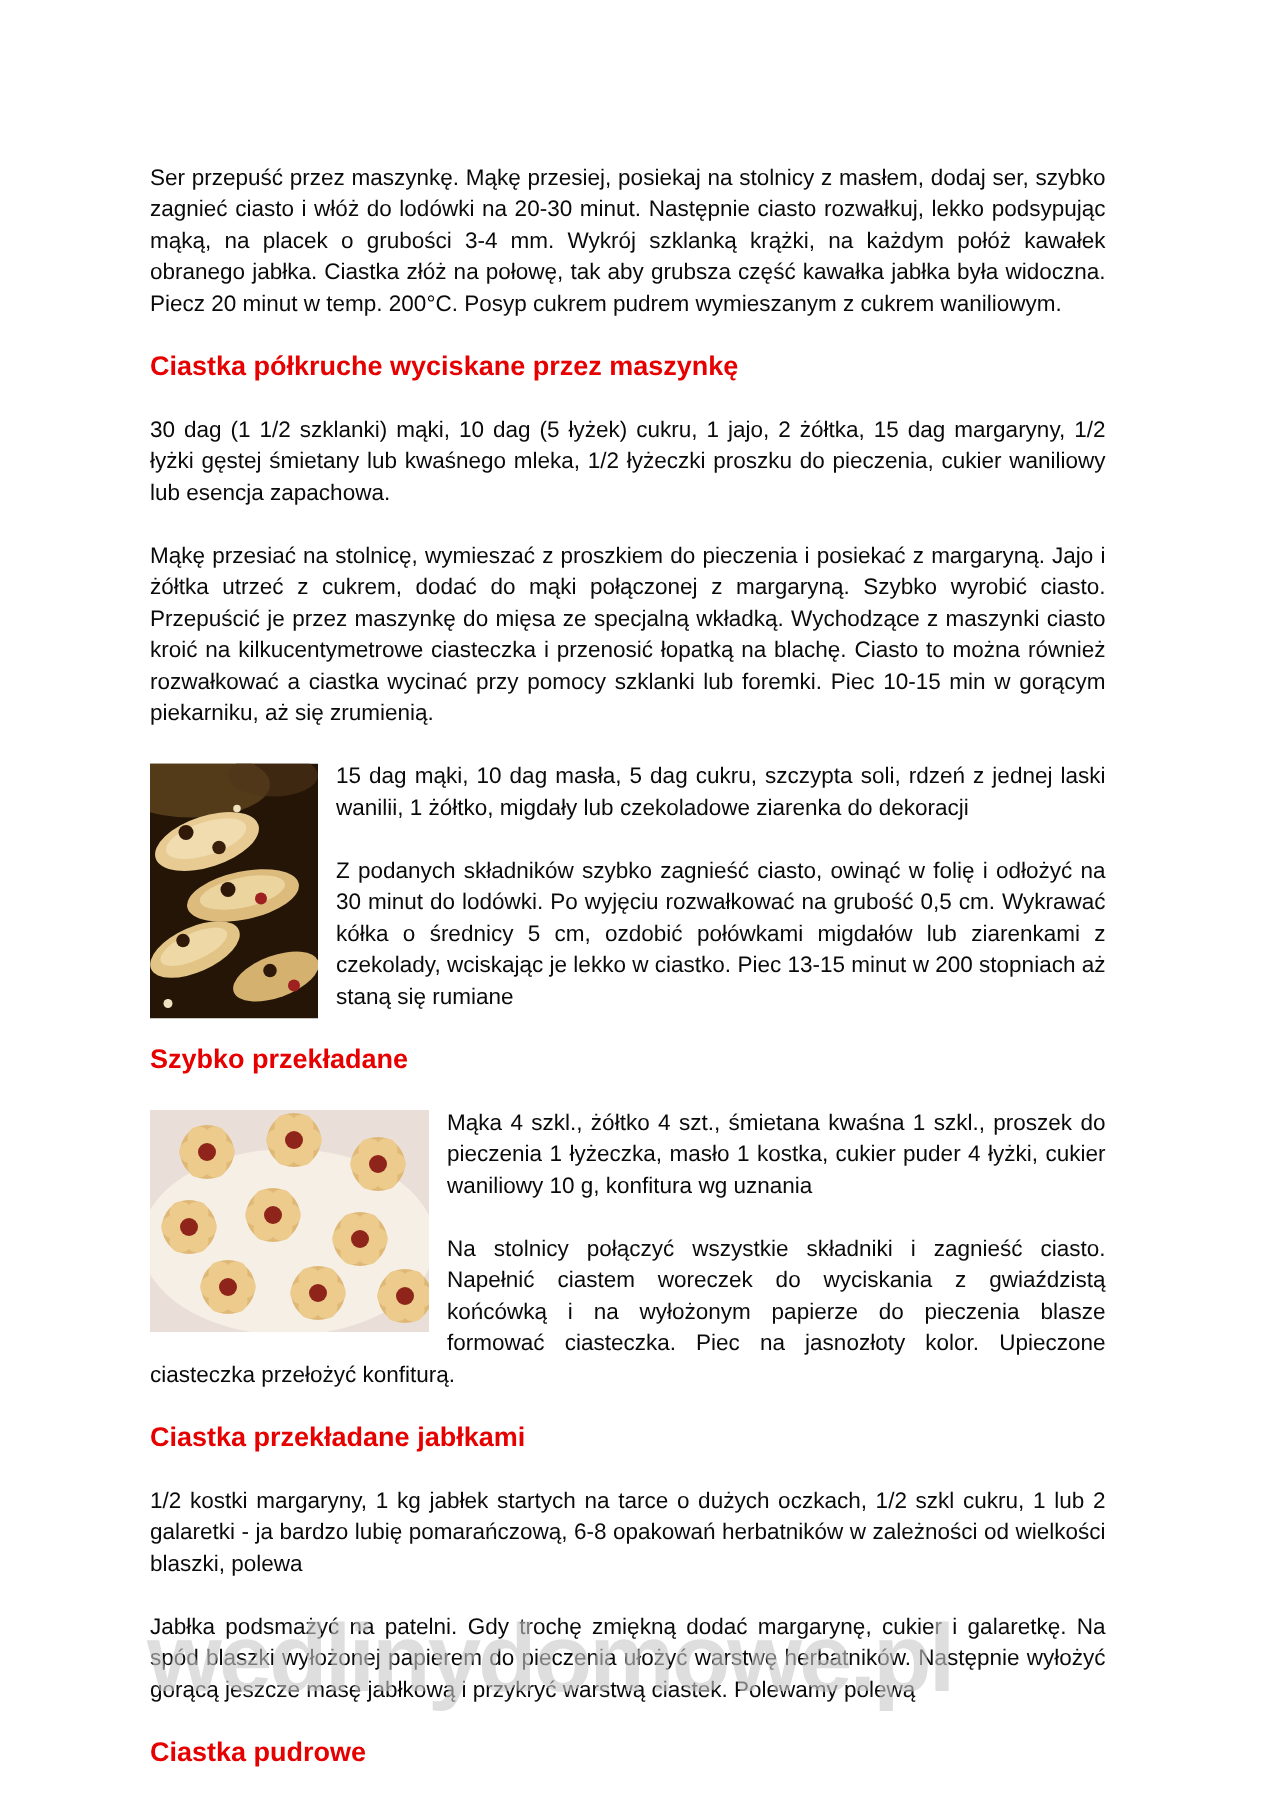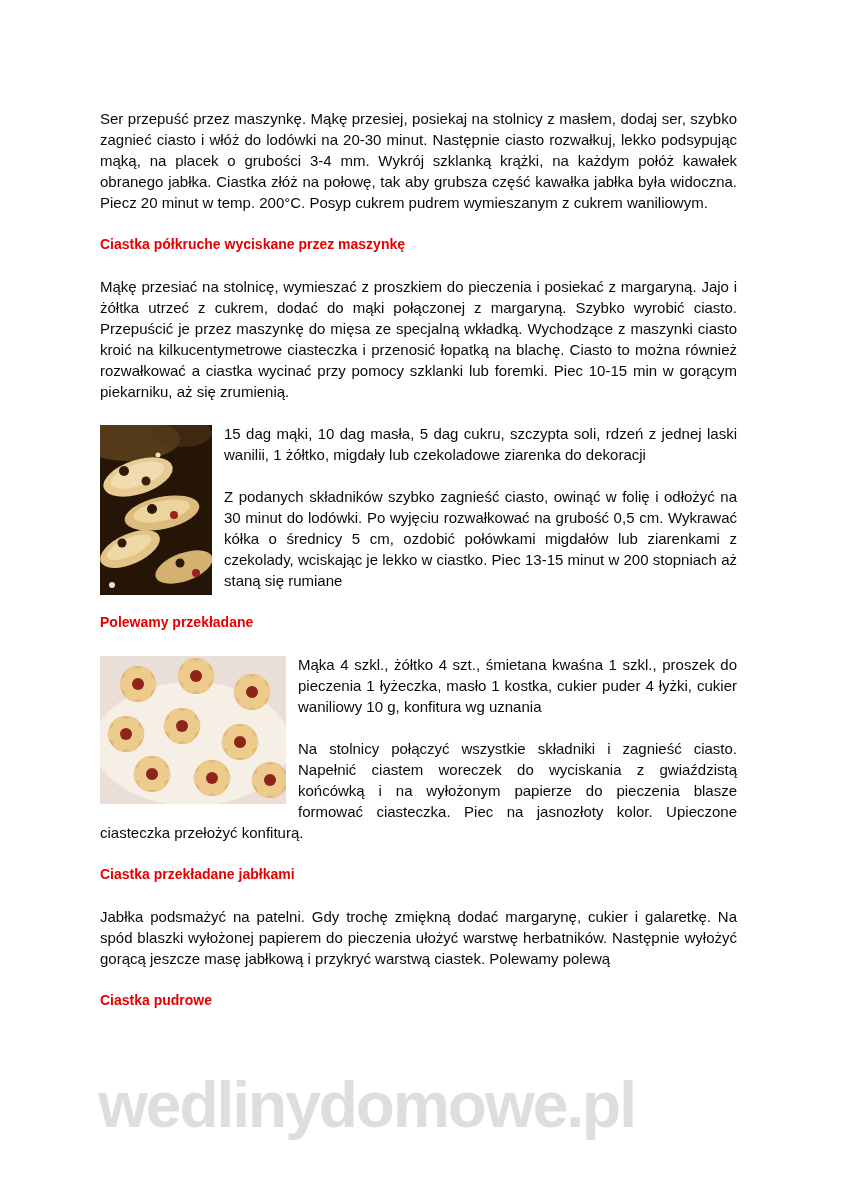--- a/index.html
+++ b/index.html
@@ -15,21 +15,21 @@
     position: absolute;
     left: 100px; top: 108px;
     width: 649px;
     font-size: 15px;
     line-height: 21px;
     color: var(--text-color, #000);
     text-align: justify;
   }
   .para { margin: 0 12px 21px 0; }
   .heading {
-    font-size: 14px;
+    font-size: 18px;
     line-height: 21px;
     font-weight: 700;
     margin: 0 0 21px 0;
     color: var(--heading-color, #e60000);
     clear: both;
     text-align: left;
   }
   .photo {
     float: left;
     margin: 2px 12px 0 0;
@@ -50,20 +50,21 @@
   }
 </style>
 </head>
 <body>
 
 <div class="page">
 
   <p class="para">Ser przepuść przez maszynkę. Mąkę przesiej, posiekaj na stolnicy z masłem, dodaj ser, szybko zagnieć ciasto i włóż do lodówki na 20-30 minut. Następnie ciasto rozwałkuj, lekko podsypując mąką, na placek o grubości 3-4 mm. Wykrój szklanką krążki, na każdym połóż kawałek obranego jabłka. Ciastka złóż na połowę, tak aby grubsza część kawałka jabłka była widoczna. Piecz 20 minut w temp. 200°C. Posyp cukrem pudrem wymieszanym z cukrem waniliowym.</p>
 
   <h2 class="heading">Ciastka półkruche wyciskane przez maszynkę</h2>
+  <p class="para">30 dag (1 1/2 szklanki) mąki, 10 dag (5 łyżek) cukru, 1 jajo, 2 żółtka, 15 dag margaryny, 1/2 łyżki gęstej śmietany lub kwaśnego mleka, 1/2 łyżeczki proszku do pieczenia, cukier waniliowy lub esencja zapachowa.</p>
   <p class="para">Mąkę przesiać na stolnicę, wymieszać z proszkiem do pieczenia i posiekać z margaryną. Jajo i żółtka utrzeć z cukrem, dodać do mąki połączonej z margaryną. Szybko wyrobić ciasto. Przepuścić je przez maszynkę do mięsa ze specjalną wkładką. Wychodzące z maszynki ciasto kroić na kilkucentymetrowe ciasteczka i przenosić łopatką na blachę. Ciasto to można również rozwałkować a ciastka wycinać przy pomocy szklanki lub foremki. Piec 10-15 min w gorącym piekarniku, aż się zrumienią.</p>
 
   <div>
     <div class="photo">
       <svg width="112" height="170" viewBox="0 0 112 170" xmlns="http://www.w3.org/2000/svg">
         <rect width="112" height="170" fill="#241507"></rect>
         <ellipse cx="28" cy="14" rx="52" ry="22" fill="#7a5a28" opacity="0.55"></ellipse>
         <ellipse cx="82" cy="8" rx="30" ry="14" fill="#50351a" opacity="0.6"></ellipse>
         <g transform="rotate(-18 38 52)">
           <ellipse cx="38" cy="52" rx="36" ry="17" fill="#e7cb92"></ellipse>
@@ -88,21 +89,21 @@
         <circle cx="80" cy="138" r="4.5" fill="#2e180a"></circle>
         <circle cx="96" cy="148" r="4" fill="#9e2020"></circle>
         <circle cx="12" cy="160" r="3" fill="#efe2c0"></circle>
         <circle cx="58" cy="30" r="2.5" fill="#efe2c0"></circle>
       </svg>
     </div>
     <p class="para">15 dag mąki, 10 dag masła, 5 dag cukru, szczypta soli, rdzeń z jednej laski wanilii, 1 żółtko, migdały lub czekoladowe ziarenka do dekoracji</p>
     <p class="para">Z podanych składników szybko zagnieść ciasto, owinąć w folię i odłożyć na 30 minut do lodówki. Po wyjęciu rozwałkować na grubość 0,5 cm. Wykrawać kółka o średnicy 5 cm, ozdobić połówkami migdałów lub ziarenkami z czekolady, wciskając je lekko w ciastko. Piec 13-15 minut w 200 stopniach aż staną się rumiane</p>
   </div>
 
-  <h2 class="heading">Polewamy przekładane</h2>
+  <h2 class="heading">Szybko przekładane</h2>
   <div>
     <div class="photo">
       <svg width="186" height="148" viewBox="0 0 186 148" xmlns="http://www.w3.org/2000/svg">
         <defs>
           <g id="ck">
             <circle r="18" fill="#dfb875"></circle>
             <circle cx="11" cy="0" r="7.5" fill="#eccb8d"></circle>
             <circle cx="5.5" cy="9.5" r="7.5" fill="#eccb8d"></circle>
             <circle cx="-5.5" cy="9.5" r="7.5" fill="#eccb8d"></circle>
             <circle cx="-11" cy="0" r="7.5" fill="#eccb8d"></circle>
@@ -122,19 +123,20 @@
         <use href="#ck" transform="translate(52,118)"></use>
         <use href="#ck" transform="translate(112,122)"></use>
         <use href="#ck" transform="translate(170,124)"></use>
       </svg>
     </div>
     <p class="para">Mąka 4 szkl., żółtko 4 szt., śmietana kwaśna 1 szkl., proszek do pieczenia 1 łyżeczka, masło 1 kostka, cukier puder 4 łyżki, cukier waniliowy 10 g, konfitura wg uznania</p>
     <p class="para">Na stolnicy połączyć wszystkie składniki i zagnieść ciasto. Napełnić ciastem woreczek do wyciskania z gwiaździstą końcówką i na wyłożonym papierze do pieczenia blasze formować ciasteczka. Piec na jasnozłoty kolor. Upieczone ciasteczka przełożyć konfiturą.</p>
   </div>
 
   <h2 class="heading">Ciastka przekładane jabłkami</h2>
+  <p class="para">1/2 kostki margaryny, 1 kg jabłek startych na tarce o dużych oczkach, 1/2 szkl cukru, 1 lub 2 galaretki - ja bardzo lubię pomarańczową, 6-8 opakowań herbatników w zależności od wielkości blaszki, polewa</p>
   <p class="para">Jabłka podsmażyć na patelni. Gdy trochę zmiękną dodać margarynę, cukier i galaretkę. Na spód blaszki wyłożonej papierem do pieczenia ułożyć warstwę herbatników. Następnie wyłożyć gorącą jeszcze masę jabłkową i przykryć warstwą ciastek. Polewamy polewą</p>
 
   <h2 class="heading">Ciastka pudrowe</h2>
 
 </div>
 
 <div class="watermark">wedlinydomowe.pl</div>
 
 </body></html>

